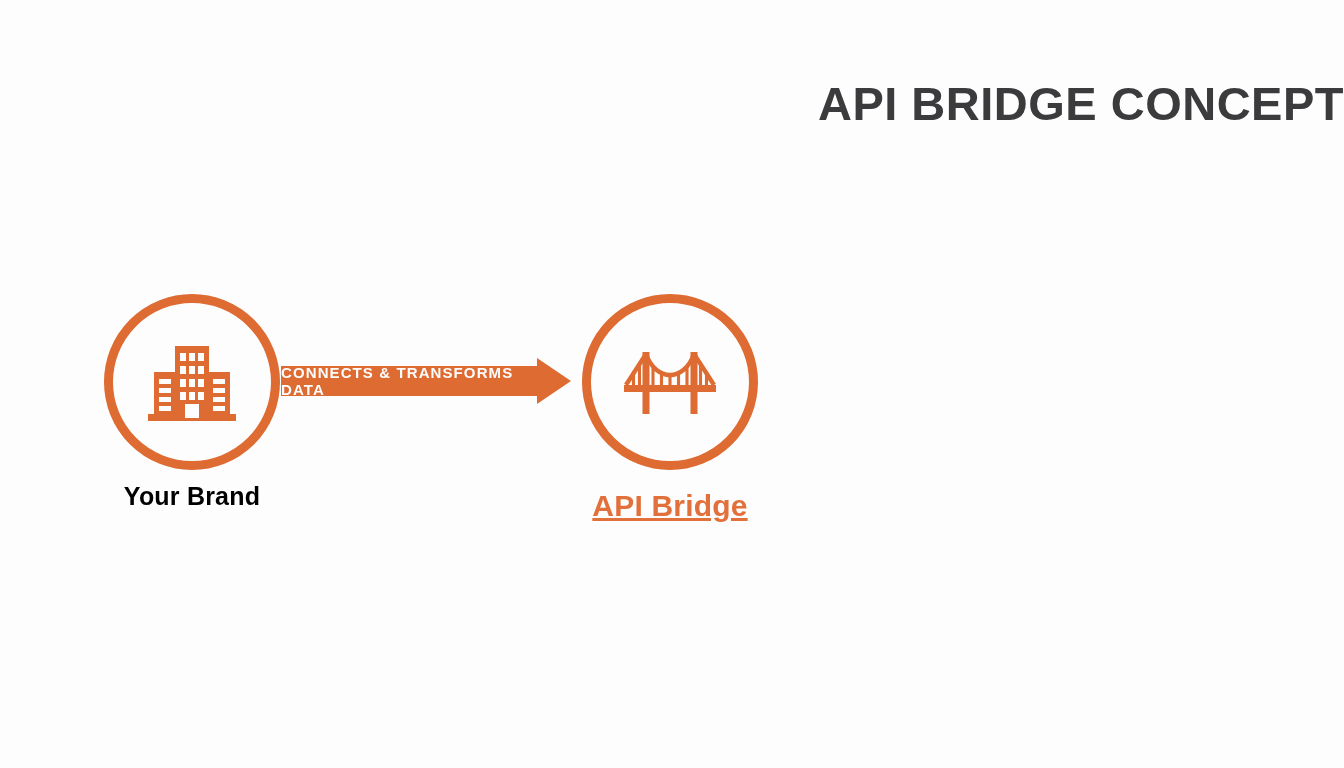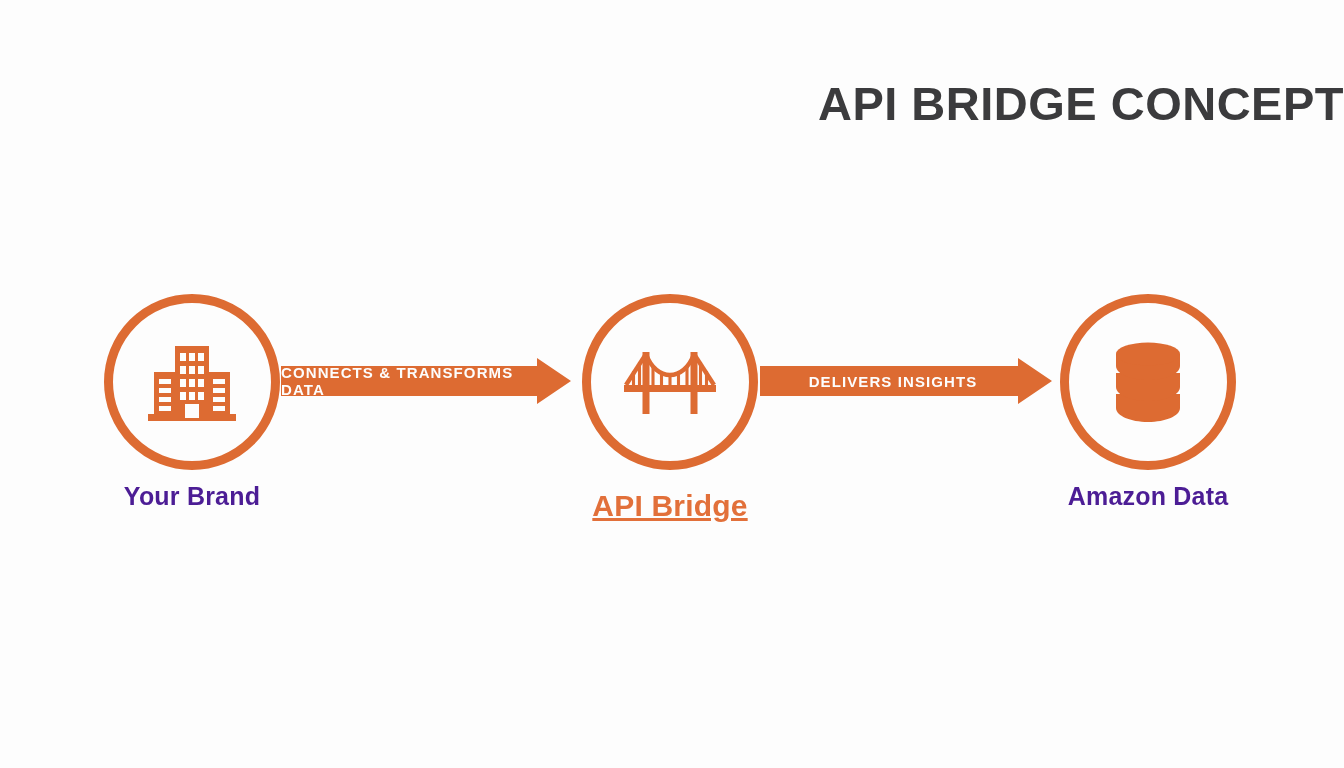--- a/index.html
+++ b/index.html
@@ -79,21 +79,21 @@
   .node-icon svg { display: block; }
 
   .node-label {
     position: absolute;
     top: 188px;
     left: -70px;
     width: 316px;
     text-align: center;
     font-size: 25px;
     font-weight: bold;
-    color: #4c1d95;
+    color: #000000;
     letter-spacing: 0.2px;
   }
   .node-label.accent {
     top: 195px;
     font-size: 30px;
     color: #e2703a;
     text-decoration: underline;
   }
 
   #node-brand  { left: 104px; }
@@ -136,26 +136,20 @@
 
   <div id="flow">
 
     <div class="arrow" id="arrow-1">
       <svg width="290" height="46" viewBox="0 0 290 46" aria-hidden="true">
         <path d="M0 8 H256 V0 L290 23 L256 46 V38 H0 Z" fill="#dd6b32"></path>
       </svg>
       <div class="arrow-label">CONNECTS &amp; TRANSFORMS DATA</div>
     </div>
 
-    <div class="arrow" id="arrow-2">
-      <svg width="292" height="46" viewBox="0 0 292 46" aria-hidden="true">
-        <path d="M0 8 H258 V0 L292 23 L258 46 V38 H0 Z" fill="#dd6b32"></path>
-      </svg>
-      <div class="arrow-label">DELIVERS INSIGHTS</div>
-    </div>
 
     <div class="node" id="node-brand">
       <div class="node-circle"></div>
       <div class="node-icon">
         <svg width="100" height="100" viewBox="0 0 100 100" aria-hidden="true">
           <g fill="#dd6b32">
 
             <rect x="12" y="40" width="22" height="46"></rect>
 
             <rect x="66" y="40" width="22" height="46"></rect>
@@ -226,32 +220,15 @@
             <line x1="69" y1="36" x2="69" y2="56"></line>
 
             <line x1="82.5" y1="32" x2="82.5" y2="56"></line>
             <line x1="88.5" y1="41" x2="88.5" y2="56"></line>
           </g>
         </svg>
       </div>
       <div class="node-label accent">API Bridge</div>
     </div>
 
-    <div class="node" id="node-data">
-      <div class="node-circle"></div>
-      <div class="node-icon">
-        <svg width="92" height="100" viewBox="0 0 92 100" aria-hidden="true">
-          <g fill="#dd6b32">
-
-            <path d="M14 62 V76 C14 83.7 28.3 90 46 90 C63.7 90 78 83.7 78 76 V62 Z"></path>
-
-            <path d="M14 41 V55 C14 62.7 28.3 69 46 69 C63.7 69 78 62.7 78 55 V41 Z"></path>
-
-            <path d="M14 22 V34 C14 41.7 28.3 48 46 48 C63.7 48 78 41.7 78 34 V22 Z"></path>
-            <ellipse cx="46" cy="22" rx="32" ry="11.5"></ellipse>
-          </g>
-        </svg>
-      </div>
-      <div class="node-label">Amazon Data</div>
-    </div>
 
   </div>
 </div>
 
 </body></html>

